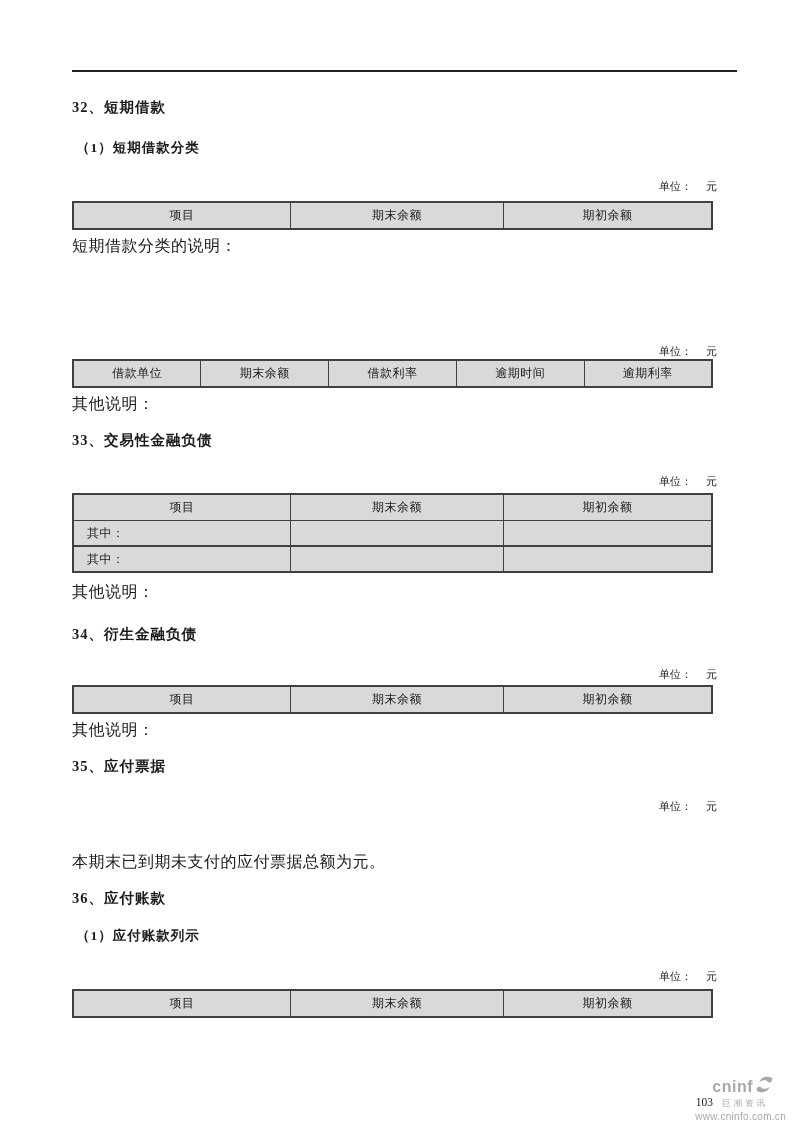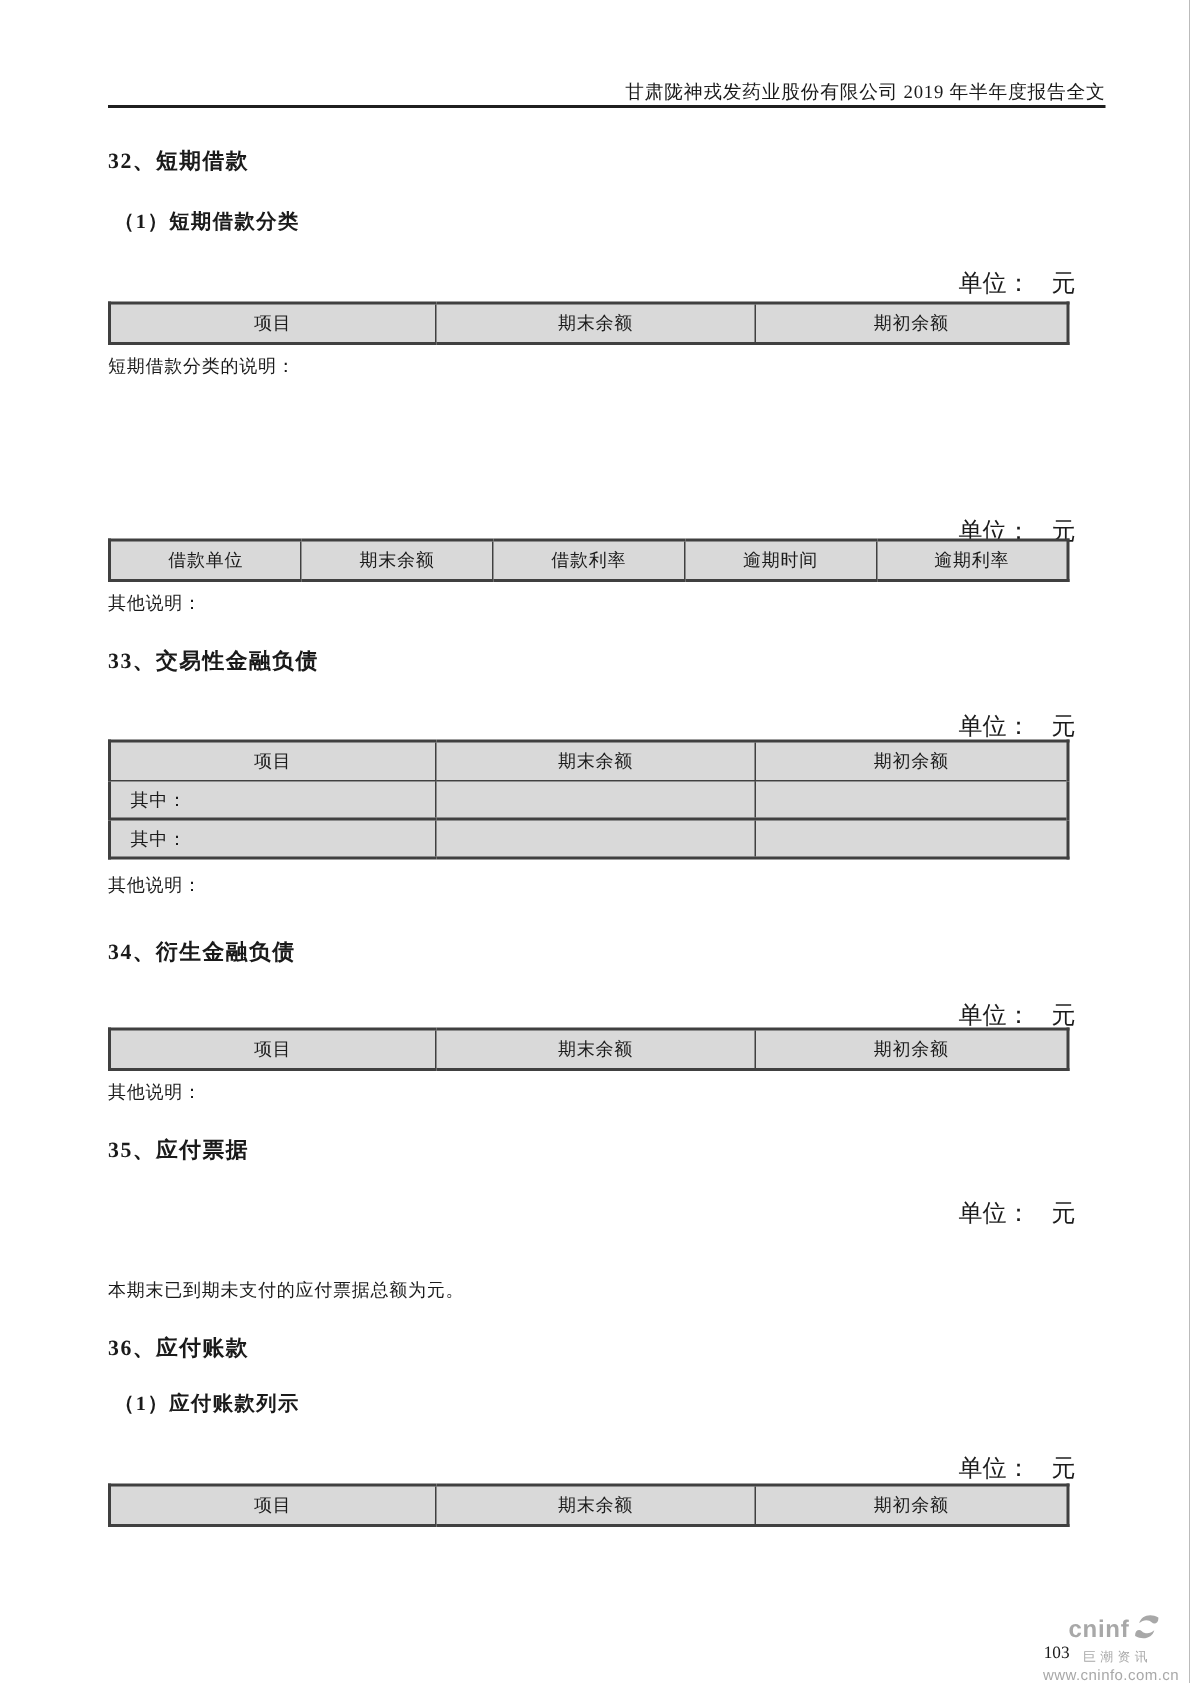--- a/index.html
+++ b/index.html
@@ -30,26 +30,26 @@
     font-size: 14.5px; font-weight: bold; letter-spacing: 1px;
     white-space: nowrap;
   }
   .sub-h {
     left: 76px;
     font-size: 13.5px; font-weight: bold; letter-spacing: 1px;
     white-space: nowrap;
   }
   .body-t {
     left: 72px;
-    font-size: 12px; letter-spacing: 0.5px;
+    font-size: 16px; letter-spacing: 0.5px;
     white-space: nowrap;
   }
   .unit {
     right: 76px;
-    font-size: 16px;
+    font-size: 11px;
     white-space: nowrap;
   }
   .unit .u-val { display:inline-block; margin-left: 14px; }
 
   table.rtable {
     position: absolute;
     left: 72px;
     width: 641px;
     border-collapse: collapse;
     table-layout: fixed;
@@ -96,21 +96,20 @@
   .logo-url {
     font-size: 10px; margin-top: 1px; letter-spacing: 0.3px;
   }
   .swirl { margin-left: 2px; }
 </style>
 </head>
 <body>
 
 <div class="page">
 
-  <div class="abs hdr-title">甘肃陇神戎发药业股份有限公司 2019 年半年度报告全文</div>
   <div class="abs hdr-rule"></div>
 
   <div class="abs sec-h" style="top:98px">32、短期借款</div>
 
   <div class="abs sub-h" style="top:139px">（1）短期借款分类</div>
 
   <div class="abs unit" style="top:179px">
     <span>单位：</span><span class="u-val">元</span>
   </div>
 

